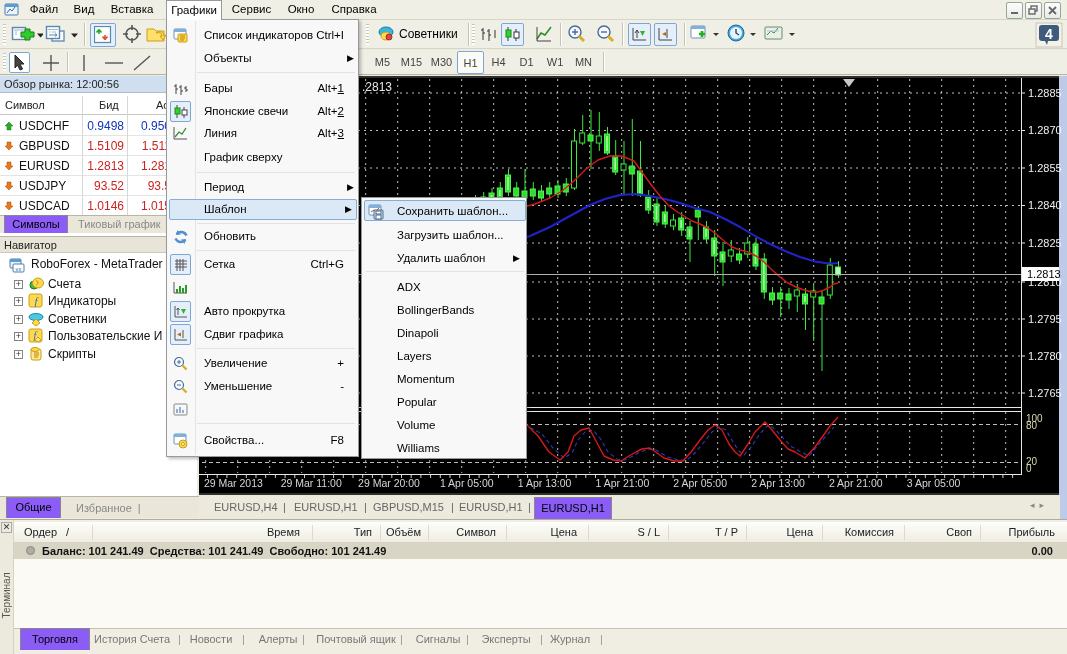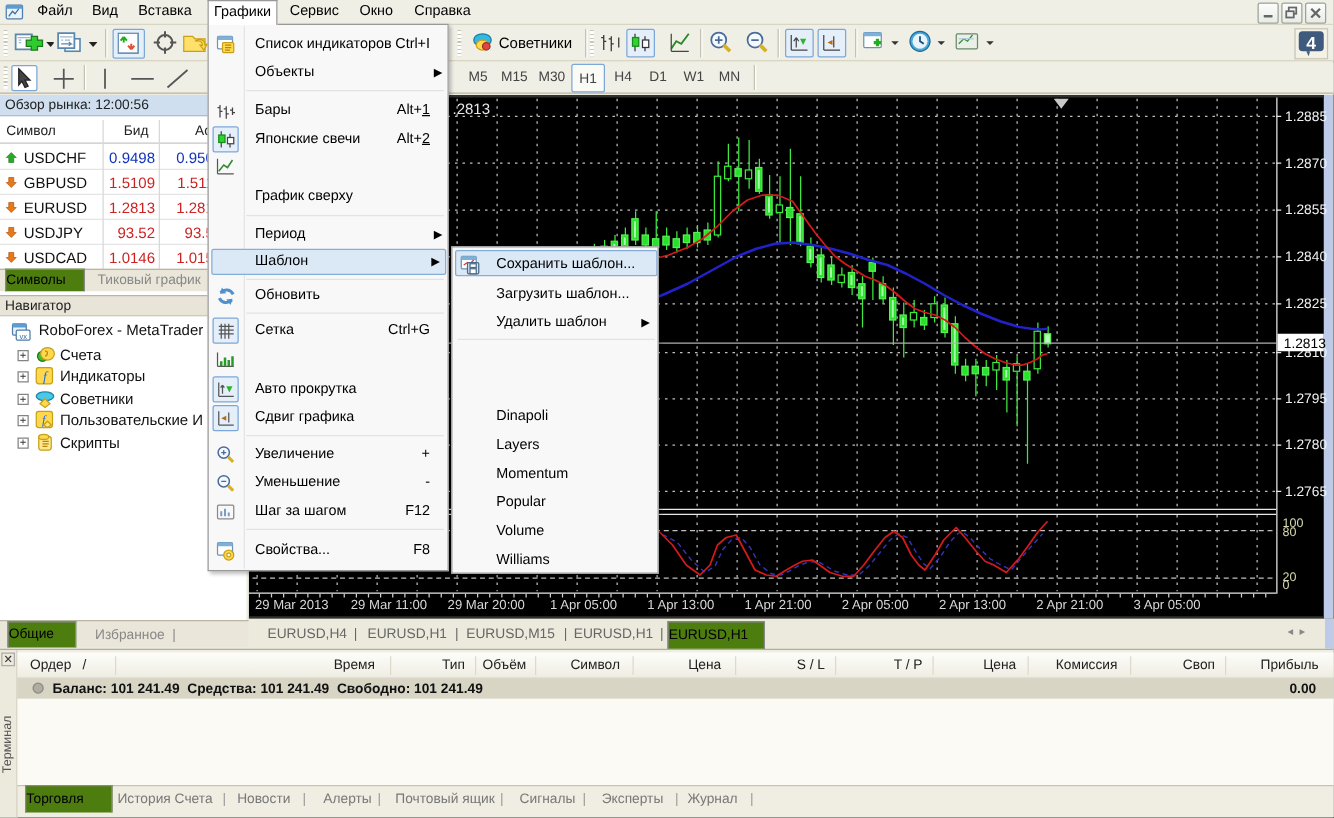--- a/index.html
+++ b/index.html
@@ -11,21 +11,21 @@
 .tb2{left:0;top:50px;width:1067px;height:25px;background:#f0efe6;border-bottom:1px solid #b8b5a5}
 .vsep{position:absolute;width:1px;background:#c5c2b2;box-shadow:1px 0 0 #fff}
 .grip{position:absolute;width:3px;background:repeating-linear-gradient(180deg,#c8c5b5 0 1px,#fff 1px 3px)}
 .btn-active{position:absolute;border:1px solid #7da7d8;background:#e4effa;border-radius:2px}
 .tf{position:absolute;top:50px;height:24px;line-height:24px;font-size:11px;color:#444;text-align:center}
 .lp{left:0;top:76px;width:197px;height:441px;background:#fff}
 .hdr{position:absolute;left:0;width:197px;height:17px;font-size:11px;color:#222;line-height:17px;padding-left:4px}
 .mw-table{position:absolute;left:0;top:96px;width:197px;height:120px;background:#fff;font-size:12px}
 .mw-row{position:absolute;left:0;width:197px;height:20px;border-bottom:1px solid #e4e4e4}
 .tabrow{position:absolute;font-size:11px;color:#666}
-.tab-on{position:absolute;background:#4d7c0f;border:1px solid #888;border-bottom:none;color:#000;z-index:3}
+.tab-on{position:absolute;background:#8b5cf6;border:1px solid #888;border-bottom:none;color:#000;text-align:center;z-index:3}
 .tree{font-size:12px;color:#111}
 .titem{position:absolute;height:17px;line-height:17px;white-space:nowrap}
 .exp{position:absolute;width:9px;height:9px;border:1px solid #848484;background:#fff;font-size:9px;line-height:7px;text-align:center;color:#333}
 .menu{left:166px;top:19px;width:193px;height:438px;background:#f8f8f8;border:1px solid #999;box-shadow:2px 2px 3px rgba(0,0,0,.25);z-index:20}
 .menu .gut{position:absolute;left:28px;top:1px;bottom:1px;width:1px;background:#e4e4e4}
 .mi{position:absolute;left:1px;width:190px;height:23px;line-height:23px;font-size:11.5px;color:#000}
 .mi .lab{position:absolute;left:36px;top:0}
 .mi .sc{position:absolute;right:14px;top:0;color:#000}
 .mi .arr{position:absolute;right:4px;top:0;font-size:9px;color:#000}
 .msep{position:absolute;left:30px;width:158px;height:1px;background:#e2e2e2}
@@ -416,21 +416,21 @@
   </div>
 <div class="tabrow abs" style="left:0;top:496px;width:199px;height:22px;background:#eae7da;border-top:1px solid #b8b5a5"></div>
 <div class="tab-on" style="left:6px;top:497px;width:55px;height:21px;line-height:19px;font-size:11px">Общие</div>
 <div class="abs" style="left:76px;top:502px;font-size:11px;color:#888">Избранное &nbsp;|</div>
 <div class="abs chtabs"></div>
 <div class="abs" style="left:1060px;top:495px;width:7px;height:24px;background:#bdcbe8"></div>
 <div class="abs" style="left:214px;top:501px;font-size:11px;color:#666">EURUSD,H4</div>
 <div class="abs" style="left:283px;top:501px;font-size:11px;color:#666">|</div>
 <div class="abs" style="left:294px;top:501px;font-size:11px;color:#666">EURUSD,H1</div>
 <div class="abs" style="left:364px;top:501px;font-size:11px;color:#666">|</div>
-<div class="abs" style="left:373px;top:501px;font-size:11px;color:#666">EURUSD,M15</div>
+<div class="abs" style="left:373px;top:501px;font-size:11px;color:#666">GBPUSD,M15</div>
 <div class="abs" style="left:451px;top:501px;font-size:11px;color:#666">|</div>
 <div class="abs" style="left:459px;top:501px;font-size:11px;color:#666">EURUSD,H1</div>
 <div class="abs" style="left:528px;top:501px;font-size:11px;color:#666">|</div>
 <div class="tab-on" style="left:534px;top:497px;width:78px;height:22px;line-height:21px;font-size:11px">EURUSD,H1</div>
 <div class="abs" style="left:1030px;top:500px;font-size:9px;color:#888">◂ &nbsp;▸</div>
 <div class="abs term">
     <div style="position:absolute;left:0;top:0;width:14px;height:135px;background:#eceadd;border-right:1px solid #d5d2c2">
       <div style="position:absolute;left:1px;top:2px;width:11px;height:11px;font-size:9px;color:#333;border:1px solid #aaa;line-height:9px;text-align:center">✕</div>
       <div style="position:absolute;left:-34px;top:70px;width:80px;transform:rotate(-90deg);font-size:10px;color:#555;text-align:center">Терминал</div>
     </div>
@@ -506,20 +506,24 @@
     <div class="mi" style="top:80px">
       <span class="lab">Японские свечи</span>
       <span class="sc">Alt+<u>2</u></span>
     </div>
     <div style="position:absolute;left:3px;top:81px;width:21px;height:21px;border:1px solid #7da7d8;background:#e4effa;border-radius:2px"></div>
     <svg class="icon16" style="left:6px;top:84px" viewBox="0 0 16 16">
       <path d="M4 1v13M11 3v11" stroke="#444"></path>
       <rect x="2" y="4" width="5" height="6" fill="#2fd42f" stroke="#1a8a1a"></rect>
       <rect x="9" y="6" width="5" height="5" fill="#fff" stroke="#444"></rect>
     </svg>
+    <div class="mi" style="top:102px">
+      <span class="lab">Линия</span>
+      <span class="sc">Alt+<u>3</u></span>
+    </div>
     <svg class="icon16" style="left:6px;top:106px" viewBox="0 0 16 16">
       <path d="M1 13h13M1 13V1" stroke="#555"></path>
       <path d="M2 11l4-5 3 2 4-6" stroke="#3a8a3a" stroke-width="1.3" fill="none"></path>
     </svg>
     <div class="mi" style="top:126px">
       <span class="lab">График сверху</span>
     </div>
     <div class="msep" style="top:152px"></div>
     <div class="mi" style="top:156px">
       <span class="lab">Период</span>
@@ -582,24 +586,20 @@
     </svg>
     <div class="mi" style="top:355px">
       <span class="lab">Уменьшение</span>
       <span class="sc">-</span>
     </div>
     <svg class="icon16" style="left:6px;top:359px" viewBox="0 0 16 16">
       <circle cx="6" cy="6" r="4.5" fill="#f4f8ff" stroke="#4a6a9a" stroke-width="1.2"></circle>
       <path d="M4 6h4" stroke="#4a6a9a"></path>
       <path d="M9.5 9.5l4 4" stroke="#d8b020" stroke-width="2.4"></path>
     </svg>
-    <div class="mi" style="top:378px">
-      <span class="lab">Шаг за шагом</span>
-      <span class="sc">F12</span>
-    </div>
     <svg class="icon16" style="left:6px;top:382px" viewBox="0 0 16 16">
       <rect x="1" y="2" width="13" height="11" rx="1" fill="#f8f8f8" stroke="#888"></rect>
       <path d="M4 11V7M7 11V5M10 11V8" stroke="#7a9ac8" stroke-width="1.6"></path>
     </svg>
     <div class="msep" style="top:403px"></div>
     <div class="mi" style="top:409px">
       <span class="lab">Свойства...</span>
       <span class="sc">F8</span>
     </div>
     <svg class="icon16" style="left:6px;top:413px" viewBox="0 0 16 16">
@@ -622,20 +622,26 @@
     <div class="smi" style="top:2px">
       <span class="lab">Сохранить шаблон...</span>
     </div>
     <div class="smi" style="top:26px">
       <span class="lab">Загрузить шаблон...</span>
     </div>
     <div class="smi" style="top:49px">
       <span class="lab">Удалить шаблон</span>
       <span class="arr">▶</span>
     </div>
+    <div class="smi" style="top:78px">
+      <span class="lab">ADX</span>
+    </div>
+    <div class="smi" style="top:101px">
+      <span class="lab">BollingerBands</span>
+    </div>
     <div class="smi" style="top:124px">
       <span class="lab">Dinapoli</span>
     </div>
     <div class="smi" style="top:170px">
       <span class="lab">Momentum</span>
     </div>
     <div class="smi" style="top:147px">
       <span class="lab">Layers</span>
     </div>
     <div class="smi" style="top:193px">

